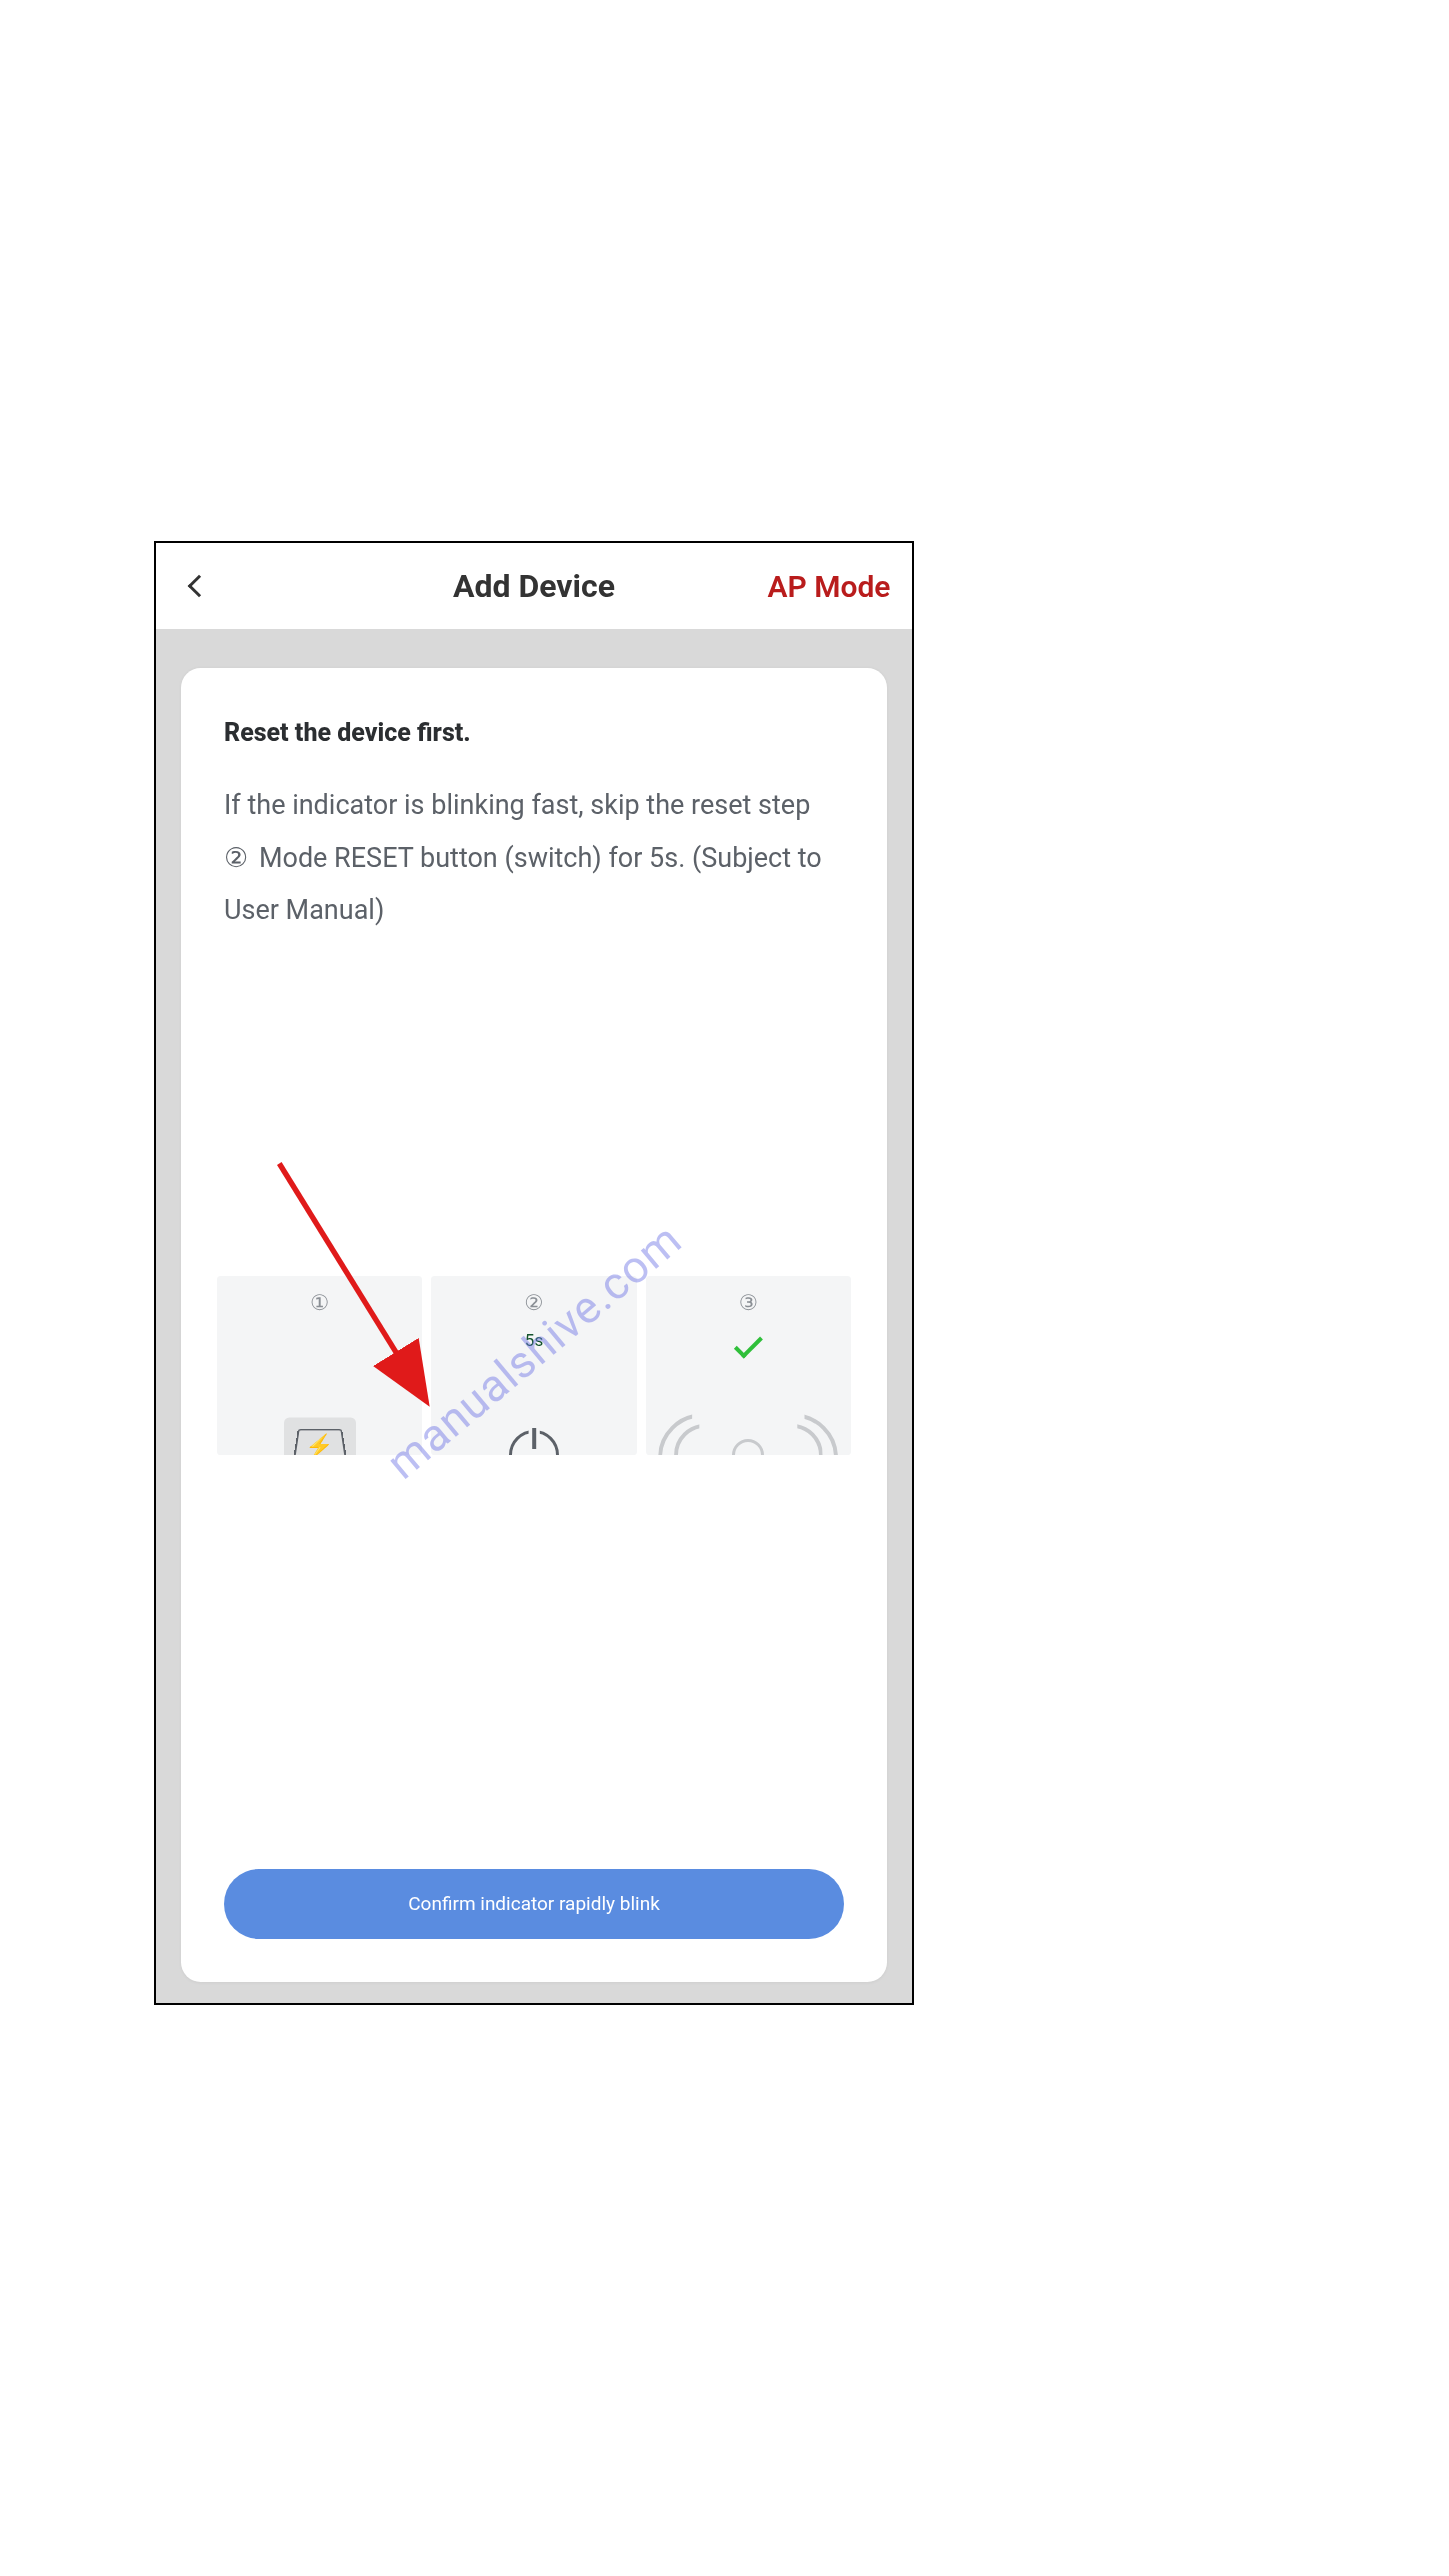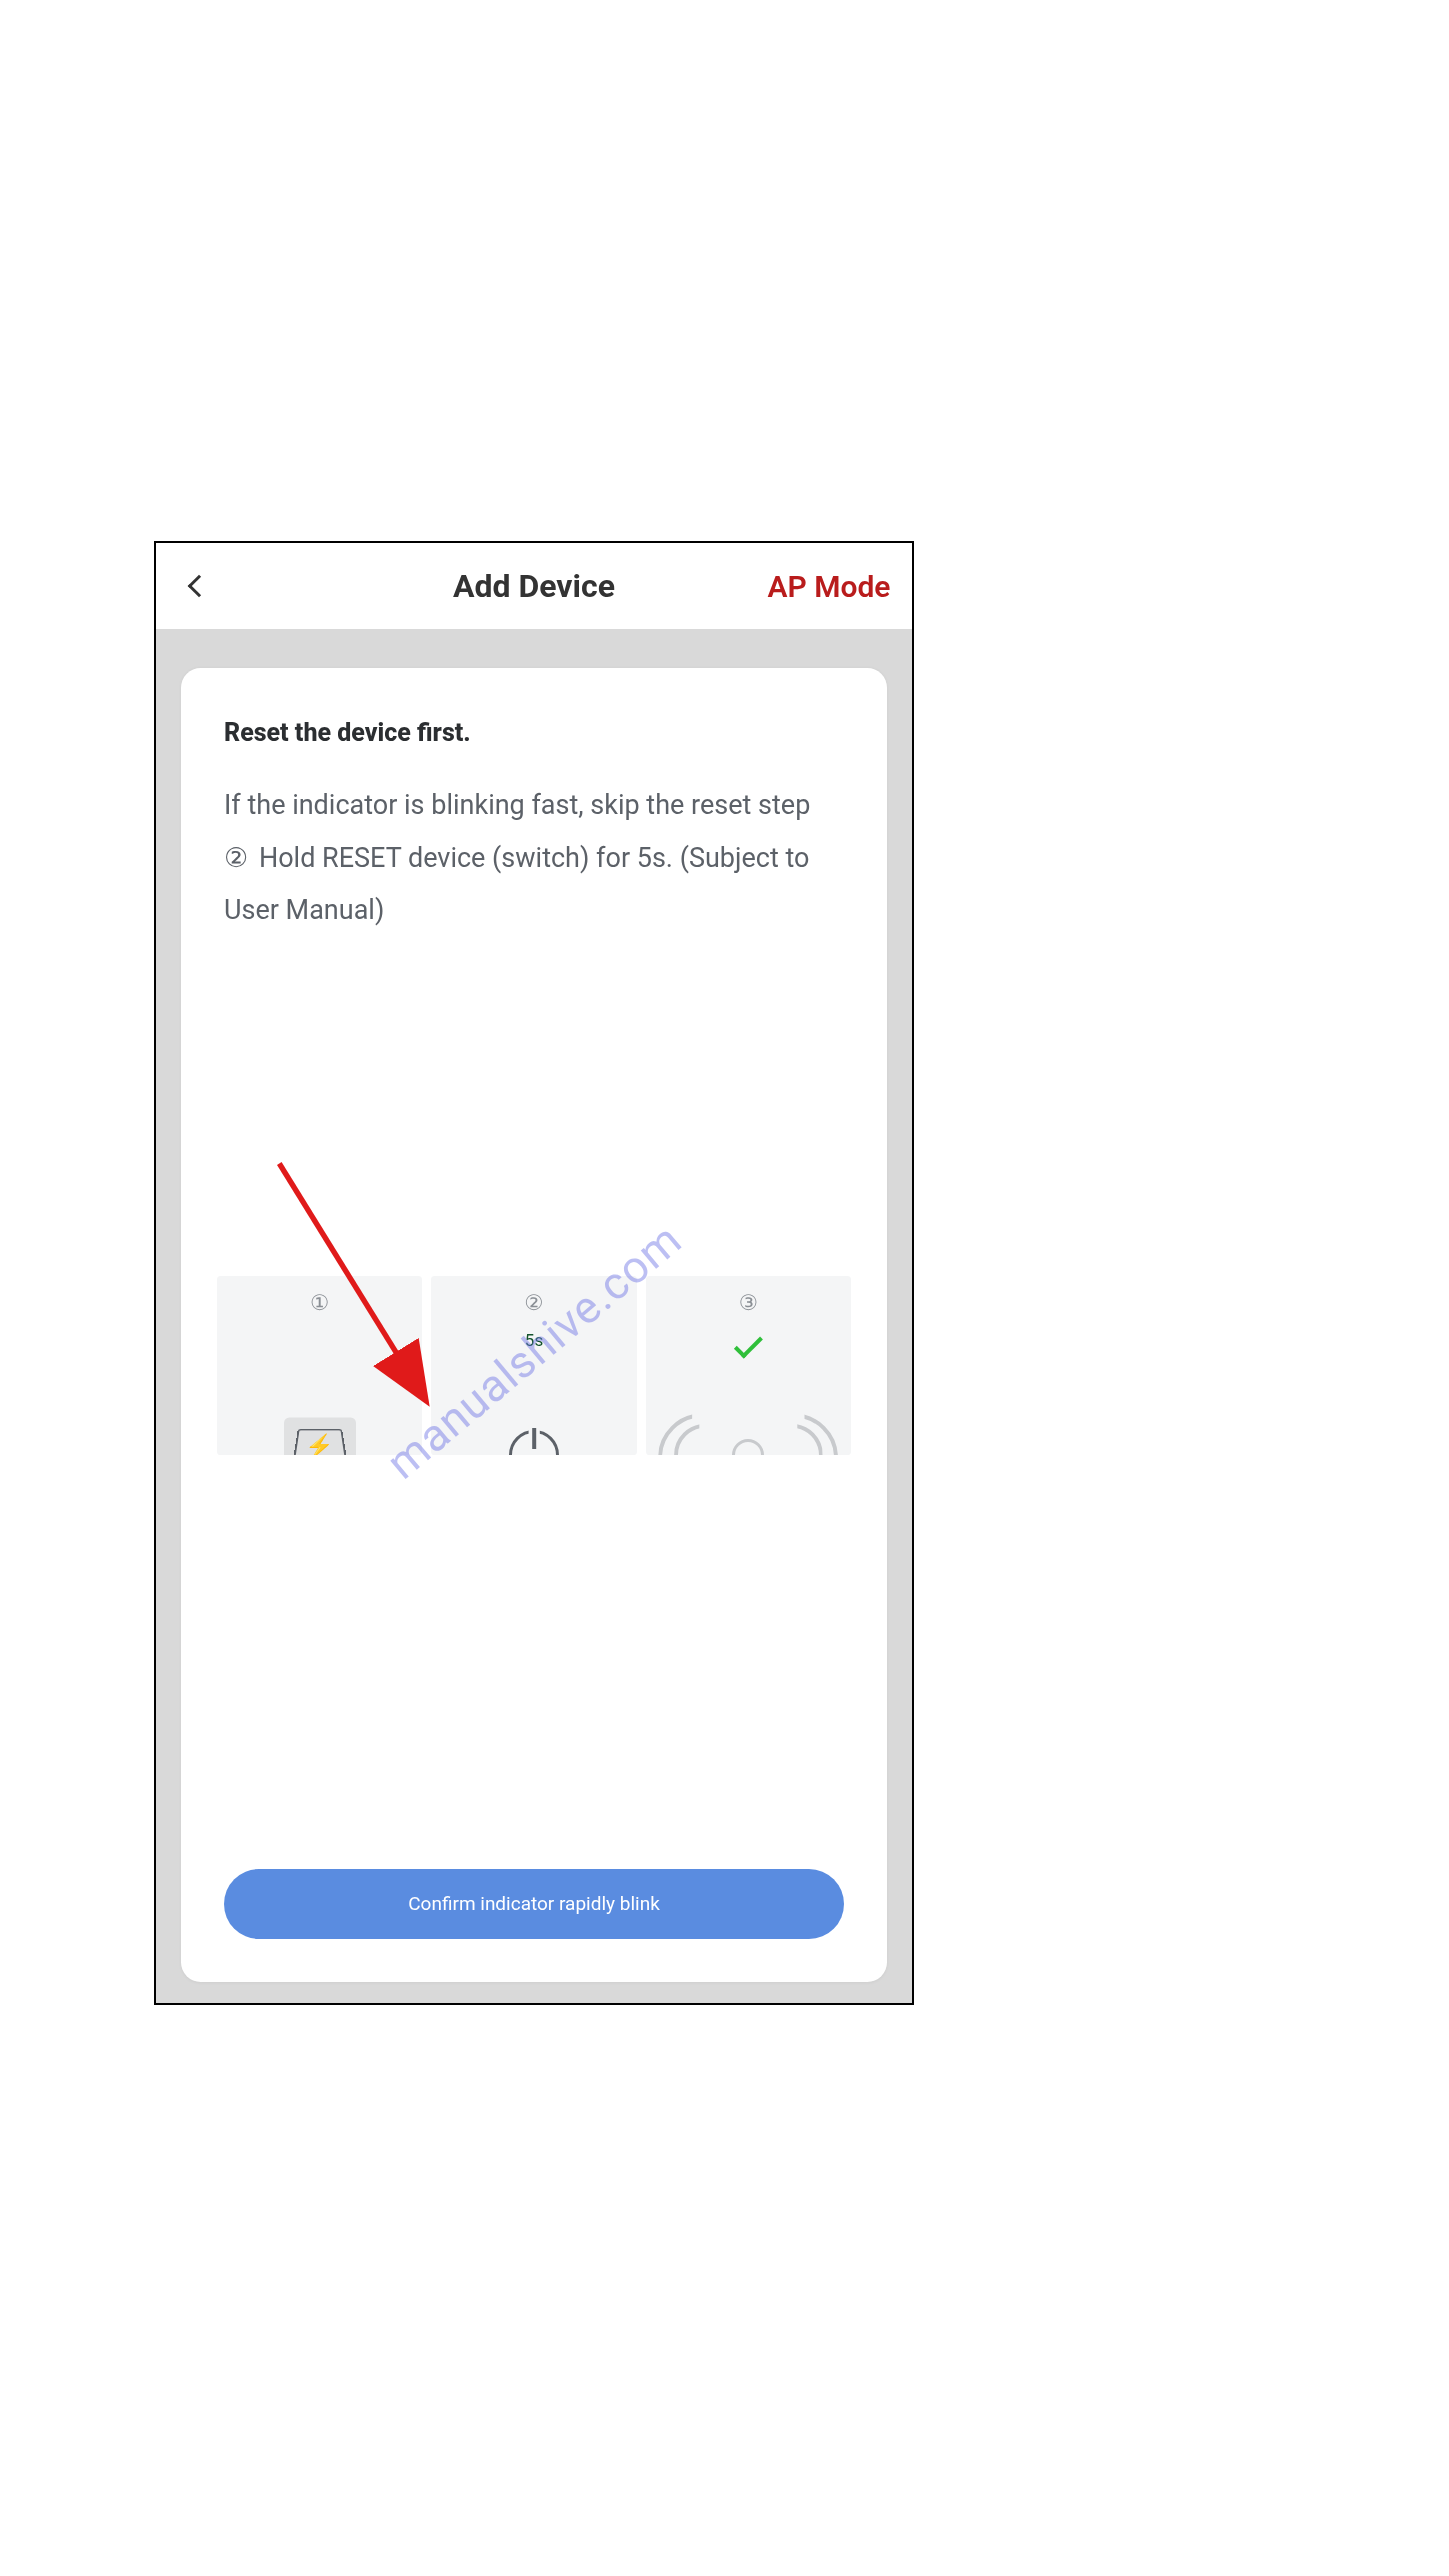--- a/index.html
+++ b/index.html
@@ -260,21 +260,21 @@
     <div class="title-text">Add Device</div>
     <div class="mode-link">AP Mode</div>
   </div>
 
   <div class="card">
     <div class="card-title">Reset the device first.</div>
 
     <div class="card-body">
       <span class="step-line">If the indicator is blinking fast, skip the reset step</span>
       <span class="step-line">
-        <span class="circ-num">②</span><span>Hold RESET device (switch) for 5s. (Subject to User Manual)</span>
+        <span class="circ-num">②</span><span>Mode RESET button (switch) for 5s. (Subject to User Manual)</span>
       </span>
     </div>
 
     <div class="tiles">
       <div class="tile">
         <div class="tile-num">①</div>
         <div class="plug-box">
           <div class="trapezoid">
               <span class="bolt">⚡</span>
             </div>

